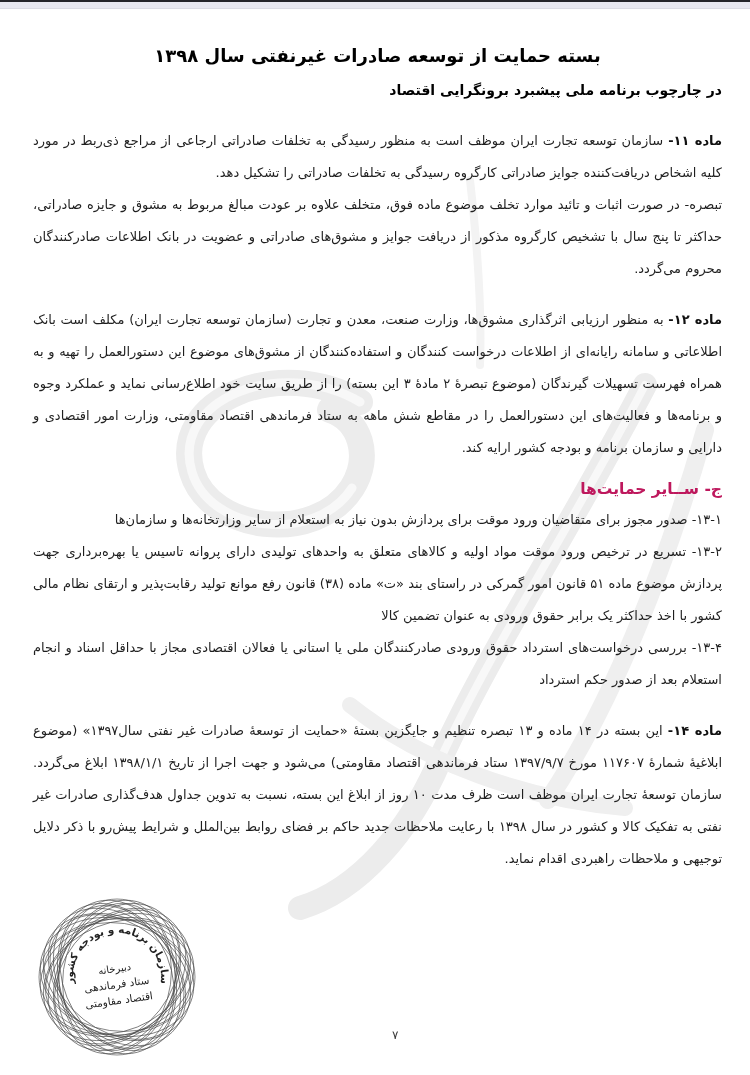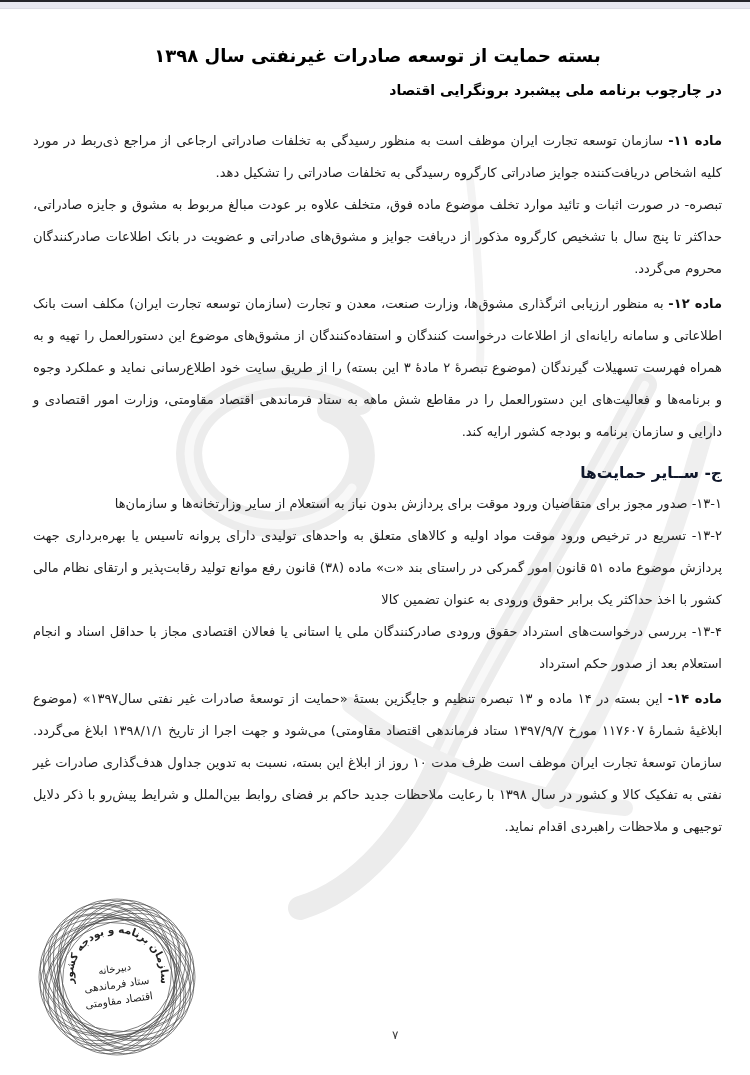--- a/index.html
+++ b/index.html
@@ -26,24 +26,24 @@
     text-align:center;margin:8px 0 10px 0;line-height:26px;
   }
   .doc-subtitle{
     font-size:14px;font-weight:bold;color:#000;
     text-align:right;margin:0 0 24px 0;line-height:22px;
   }
   .para{
     font-size:13px;line-height:32px;
     text-align:justify;margin:0;
   }
-  .para.art{margin-top:3px;}
+  .para.art{margin-top:19px;}
   .prefix-bold{font-weight:bold;color:#111;}
   .section-heading{
-    font-size:15.5px;font-weight:bold;color:#0f172a;
+    font-size:15.5px;font-weight:bold;color:#be185d;
     margin:12px 0 2px 0;line-height:26px;
   }
   .stamp{
     position:absolute;left:28px;top:898px;
     width:178px;height:162px;z-index:2;
   }
   .page-number{
     position:absolute;left:392px;top:1028px;z-index:2;
     font-size:12px;color:#3a3a3a;
   }

